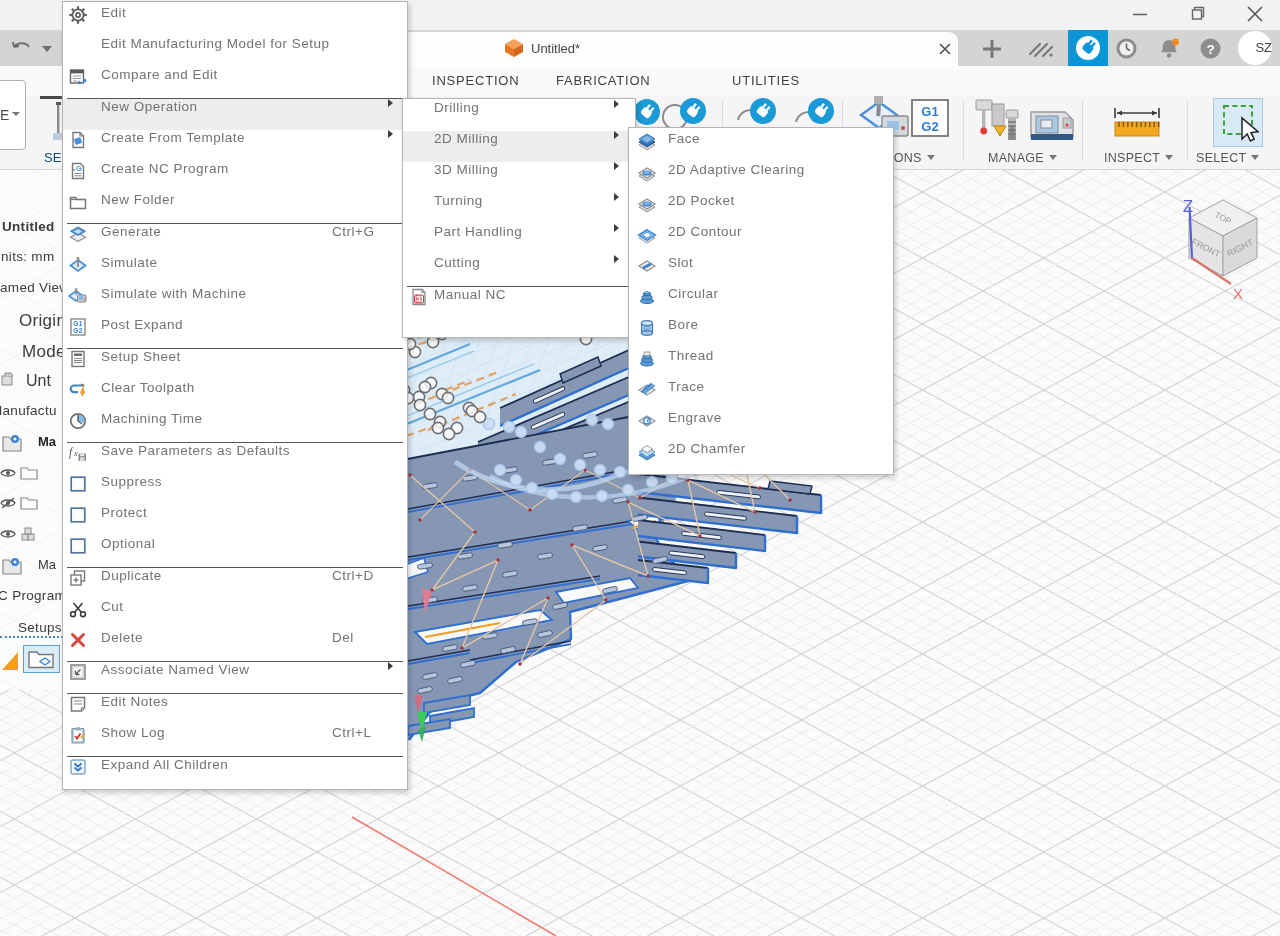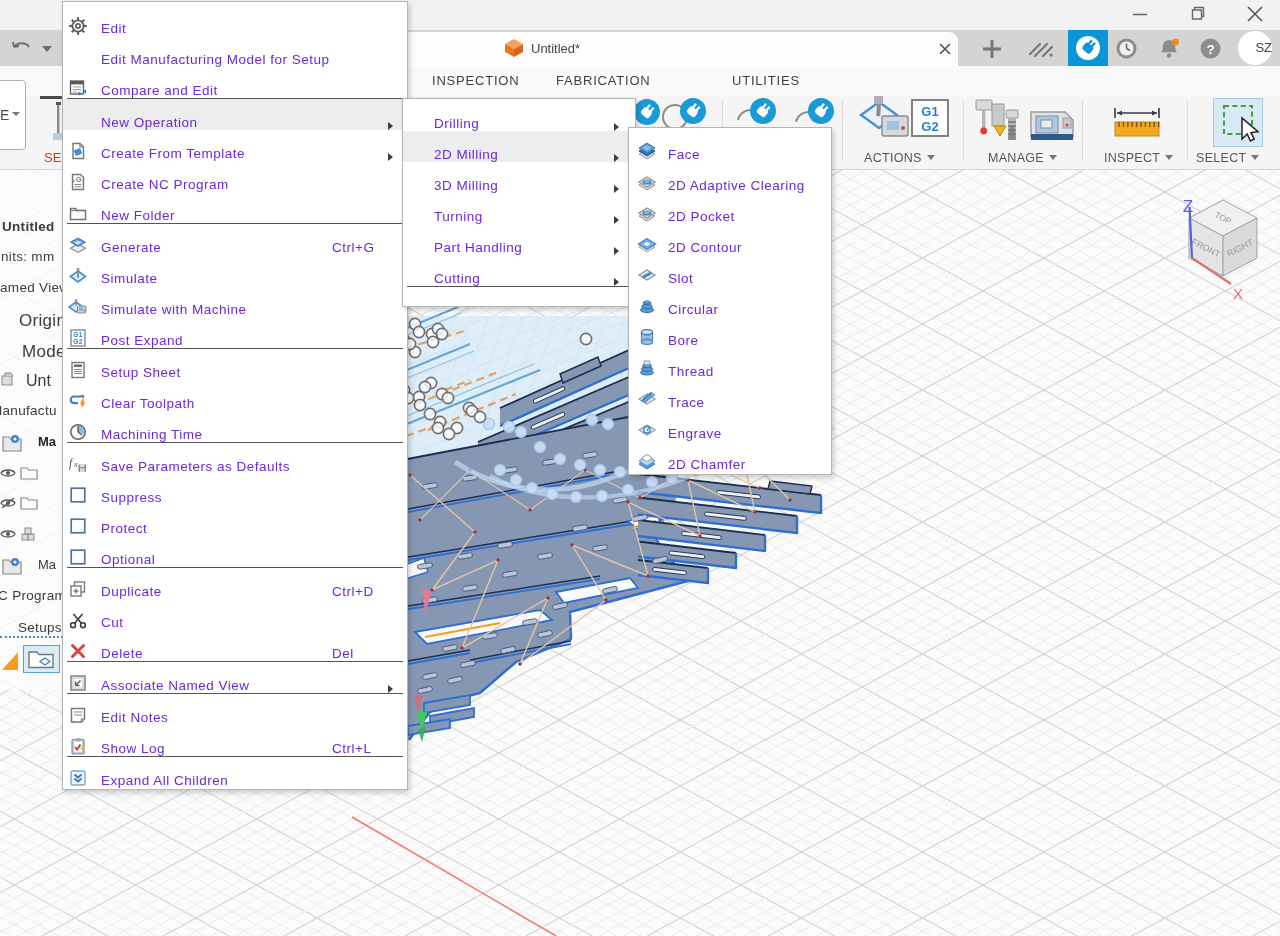--- a/index.html
+++ b/index.html
@@ -8,21 +8,21 @@
 #tabbar{position:absolute;left:0;top:30px;width:1280px;height:36px;background:#d4d4d4}
 #ribbon{position:absolute;left:0;top:66px;width:1280px;height:30px;background:#fafafa}
 #toolbar{position:absolute;left:0;top:96px;width:1280px;height:74px;background:#f5f5f5;border-bottom:1px solid #d5d5d5}
 #canvas{position:absolute;left:0;top:170px;width:1280px;height:766px;background:#fbfbfb}
 .tab{position:absolute;left:398px;top:32px;width:560px;height:34px;background:#fdfdfd;border-radius:9px 9px 0 0}
 .rtab{position:absolute;top:67px;height:28px;font-size:13px;color:#3f3f3f;letter-spacing:0.8px;line-height:28px}
 .glabel{position:absolute;top:151px;font-size:12.5px;color:#555;letter-spacing:0.3px}
 .glabel .car{display:inline-block;width:0;height:0;border-left:4.5px solid transparent;border-right:4.5px solid transparent;border-top:5px solid #777;margin-left:5px;vertical-align:2px}
 .vsep{position:absolute;top:100px;width:1px;height:60px;background:#dcdcdc}
 .menu{position:absolute;background:#fff;border:1px solid #b5b5b5;box-shadow:2px 3px 5px rgba(0,0,0,0.18);z-index:50}
-.mi{height:31px;display:flex;align-items:flex-end;position:relative;font-size:13.5px;letter-spacing:0.5px;color:#6d28d9;white-space:nowrap}
+.mi{height:31px;display:flex;align-items:flex-start;position:relative;font-size:13.5px;letter-spacing:0.5px;color:#737373;white-space:nowrap}
 .mi.hl{background:#ededed}
 .mi .ic{width:20px;height:20px;margin-left:5px;margin-right:13px;flex:none}
 .mi .noic{width:20px;margin-left:5px;margin-right:13px;flex:none}
 .mi .sc{position:absolute;left:269px}
 .mi .arr{position:absolute;right:14px;width:0;height:0;border-top:4.5px solid transparent;border-bottom:4.5px solid transparent;border-left:5.5px solid #3c3c3c}
 .msep{border-top:1px solid #555;margin:0 4px;height:0.6px}
 .m2 .mi .ic{width:20px;height:20px;margin-left:6px;margin-right:5px;flex:none}
 .m2 .mi .noic{width:20px;margin-left:6px;margin-right:5px}
 .m2 .mi .arr{right:16px}
 .m3 .mi .ic{width:22px;height:22px;margin-left:7px;margin-right:10px;flex:none}
@@ -675,21 +675,21 @@
 <path d="M8 9c4-5 12-5 15 0m-15 0l-1-5m1 5l5-1" fill="none" stroke="#6e6e6e" stroke-width="2"></path>
 <path d="M36 8l5 6 5-6z" fill="#6e6e6e"></path>
   </svg>
 <div class="rtab" style="left:432px">INSPECTION</div>
 <div class="rtab" style="left:556px">FABRICATION</div>
 <div class="rtab" style="left:732px">UTILITIES</div>
 <div class="abs" style="left:40px;top:96px;width:23px;height:3px;background:#4a4a4a"></div>
 <div class="abs" style="left:-30px;top:80px;width:56px;height:70px;background:#fff;border:1px solid #b0b0b0;border-radius:4px"></div>
 <div class="abs" style="left:0px;top:107px;font-size:14px;color:#4a4a4a">E</div>
 <div class="abs" style="left:12px;top:112px;width:0;height:0;border-left:4px solid transparent;border-right:4px solid transparent;border-top:4.5px solid #777"></div>
-<div class="abs" style="left:44px;top:150px;font-size:13px;color:#c2410c">SE</div>
+<div class="abs" style="left:44px;top:150px;font-size:13px;color:#0c4a6e">SE</div>
 <svg class="abs" style="left:50px;top:100px" width="13" height="44">
     <rect x="6" y="2" width="5" height="3" fill="#555"></rect>
     <rect x="7" y="5" width="2.4" height="30" fill="#888"></rect>
     <rect x="3" y="33" width="9" height="7" fill="#bcd"></rect>
   </svg>
 <div class="vsep" style="left:722px"></div>
 <div class="vsep" style="left:842px"></div>
 <div class="vsep" style="left:963px"></div>
 <div class="vsep" style="left:1082px"></div>
 <div class="vsep" style="left:1187px"></div>
@@ -1077,22 +1077,34 @@
       <span class="noic"></span>
       <span>Part Handling</span>
       <span class="arr"></span>
     </div>
     <div class="mi">
       <span class="noic"></span>
       <span>Cutting</span>
       <span class="arr"></span>
     </div>
     <div class="msep"></div>
+    <div class="mi">
+      <span class="ic">
+        <svg width="20" height="20" viewBox="0 0 20 20">
+          <path d="M4 2.5h9l3 3v12H4z" fill="#fff" stroke="#8a8a8a" stroke-width="1.3"></path>
+          <path d="M13 2.5v3h3" fill="none" stroke="#8a8a8a" stroke-width="1.1"></path>
+          <rect x="5.5" y="8" width="9" height="8" rx="1" fill="#fff" stroke="#cc3b3b" stroke-width="1"></rect>
+          <text x="10" y="12" font-size="4.6" fill="#cc3b3b" font-weight="bold" text-anchor="middle" font-family="Liberation Sans">G1</text>
+          <text x="10" y="15.6" font-size="4.6" fill="#cc3b3b" font-weight="bold" text-anchor="middle" font-family="Liberation Sans">G2</text>
+        </svg>
+      </span>
+      <span>Manual NC</span>
+    </div>
   </div>
-<div class="menu m3" style="left:628px;top:127px;width:204px;padding:3px 0 2px 0">
+<div class="menu m3" style="left:628px;top:127px;width:266px;padding:3px 0 2px 0">
     <div class="mi">
       <span class="ic">
         <svg width="22" height="22" viewBox="0 0 22 22">
           <polygon points="11,9 19,14 11,19 3,14" fill="#ddd" stroke="#999" stroke-width="1"></polygon>
           <polygon points="11,6 19,11 11,16 3,11" fill="#2e6fb3" stroke="#235a94" stroke-width="1"></polygon>
           <polygon points="11,3 19,8 11,13 3,8" fill="#5b9bd5" stroke="#3a78b5" stroke-width="1"></polygon>
           <polygon points="11,5 16,8 11,11 6,8" fill="#8bbbe4"></polygon>
         </svg>
       </span>
       <span>Face</span>

